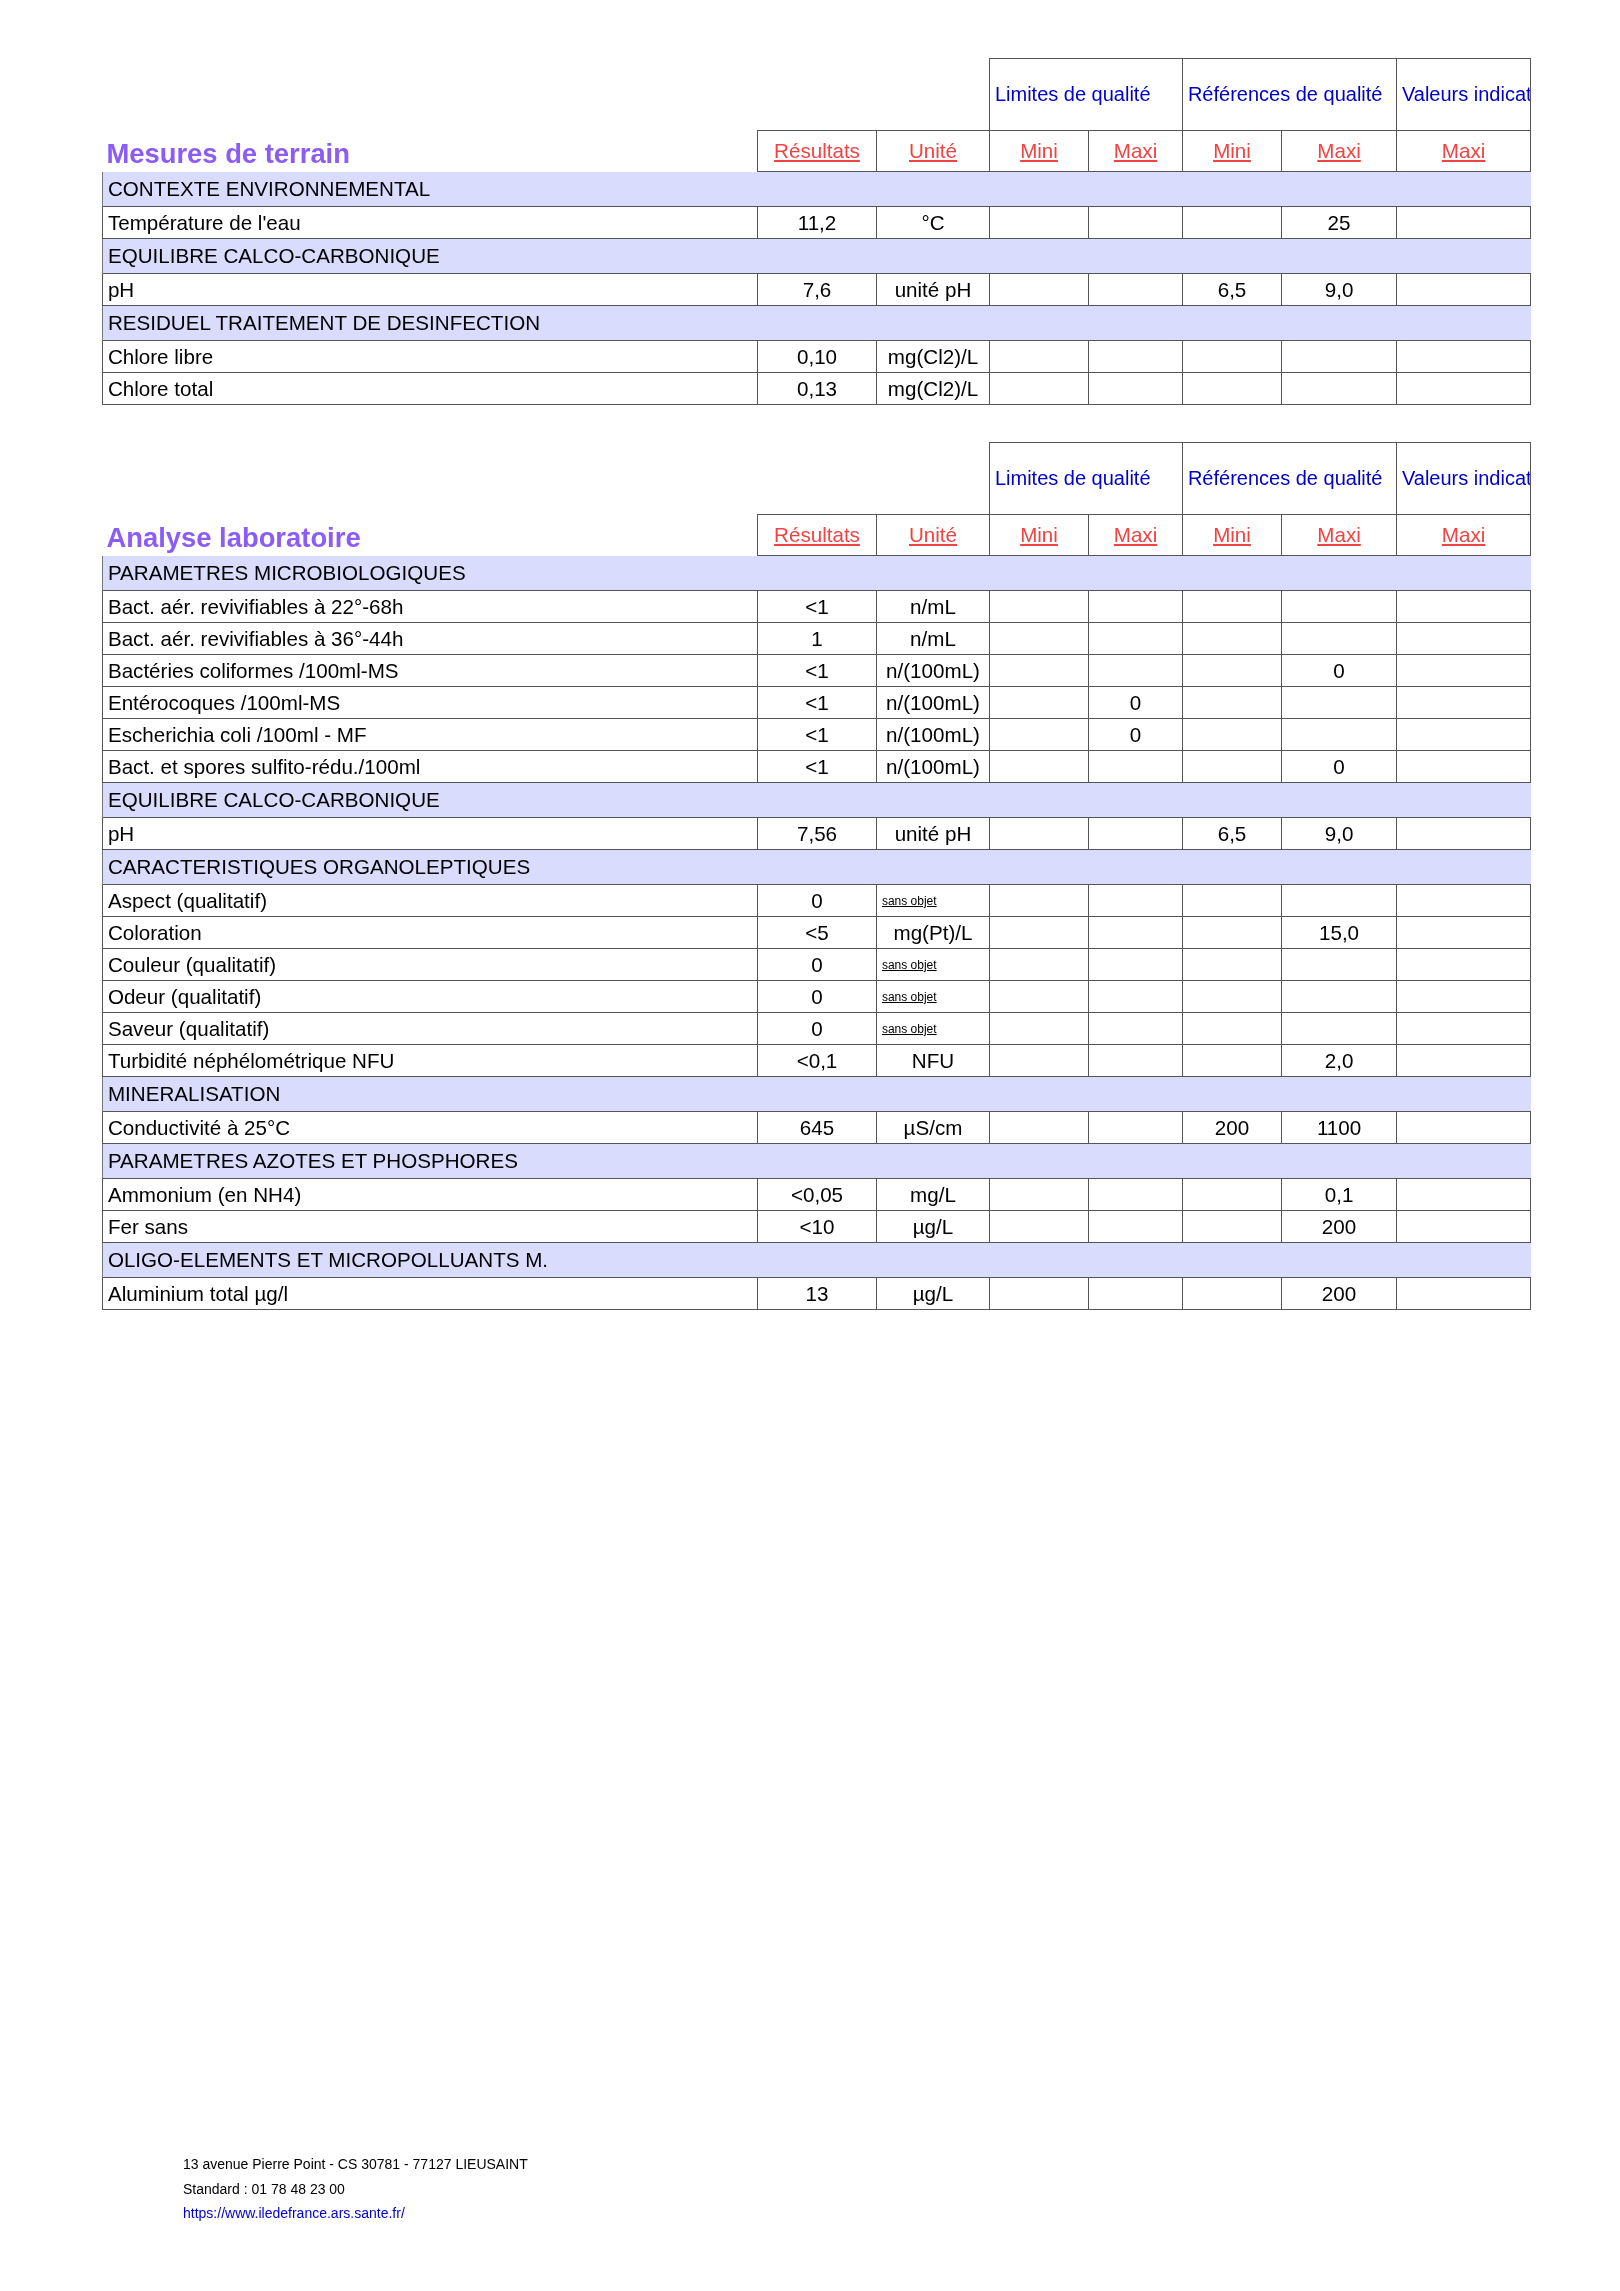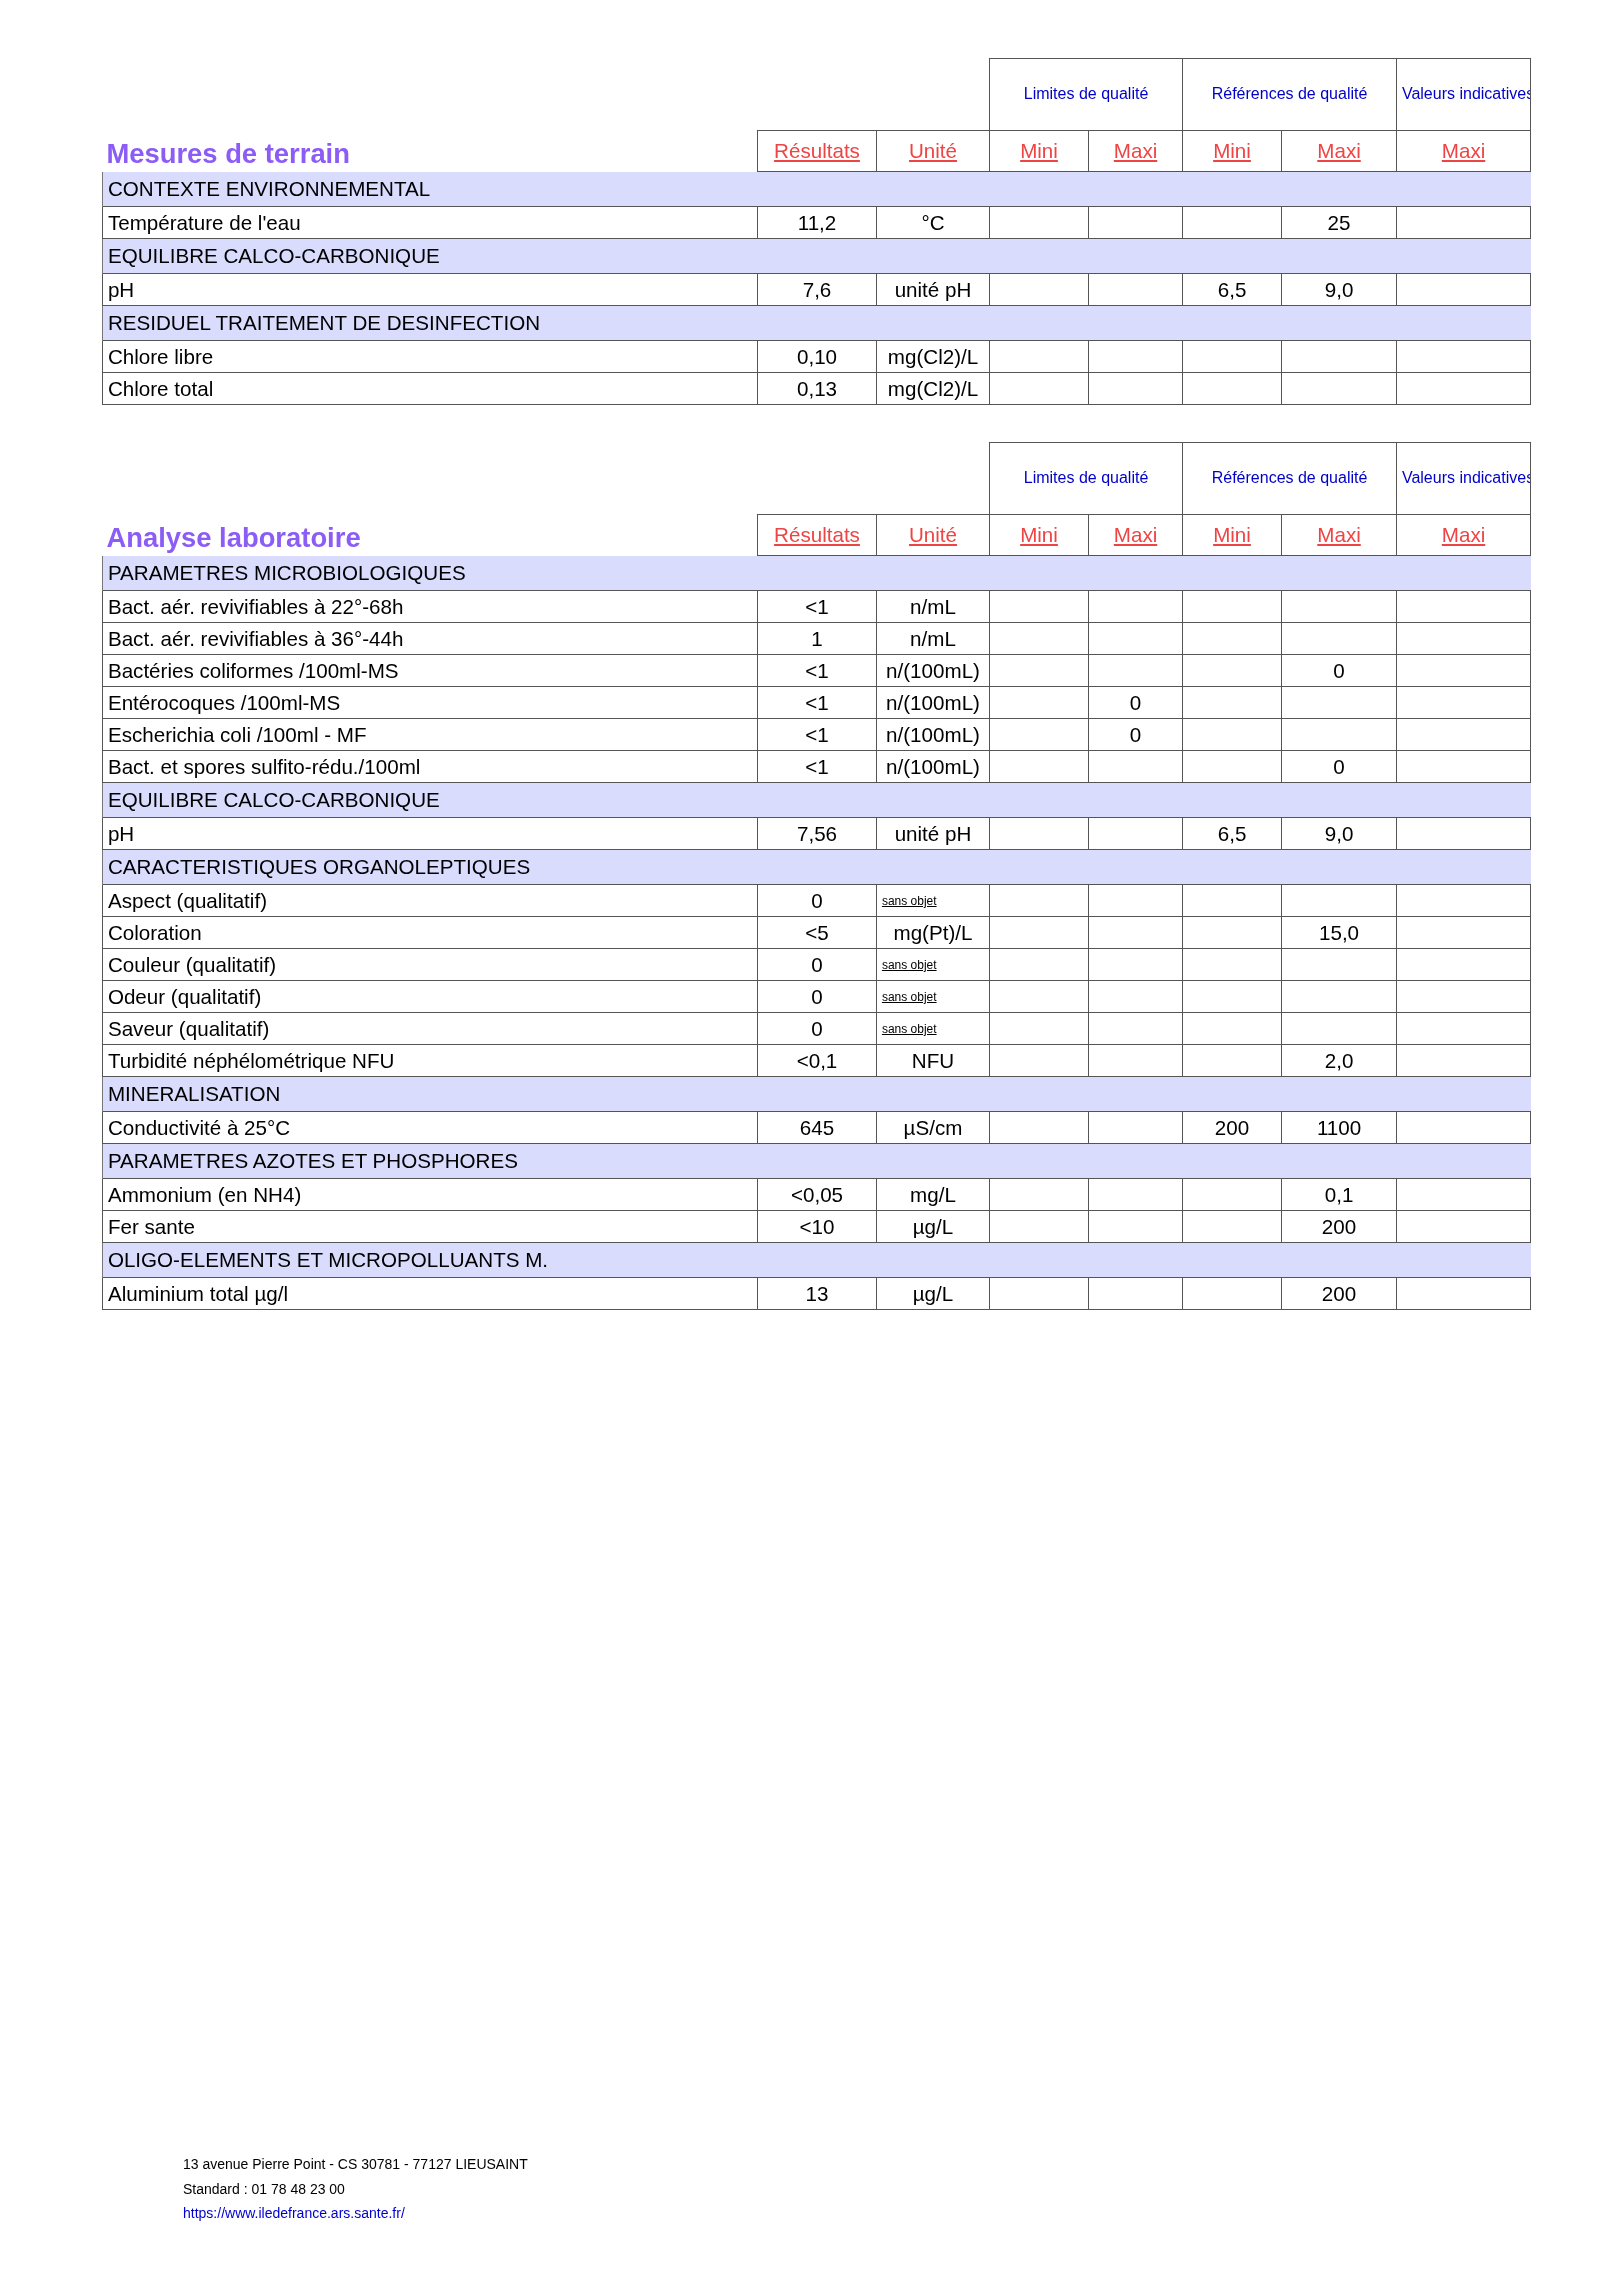--- a/index.html
+++ b/index.html
@@ -17,22 +17,22 @@
   .tbl col.c-res  { width: 119px; }
   .tbl col.c-unit { width: 113px; }
   .tbl col.c-lmin { width: 99px; }
   .tbl col.c-lmax { width: 94px; }
   .tbl col.c-rmin { width: 99px; }
   .tbl col.c-rmax { width: 115px; }
   .tbl col.c-vmax { width: 134px; }
 
   tr.group-hdr td { height: 71px; }
   tr.group-hdr td.g {
-    border: 1px solid #555; color: #0000c8; text-align: center;
-    line-height: 24.5px; font-size: 16px;
+    border: 1px solid #555; color: #0000c8; 
+    line-height: 24.5px; font-size: 20px;
   }
   tr.sub-hdr td { height: 39px; }
   tr.sub-hdr td.h {
     border: 1px solid #555; color: #ef4444; text-align: center; font-size: 20.6px; text-decoration: underline;
   }
   .section-title {
     color: #8b5cf6; font-weight: bold; font-size: 27.4px; vertical-align: bottom;
     padding-left: 3.9px !important; padding-bottom: 2px !important;
   }
   tr.cat td {
@@ -323,21 +323,21 @@
         <td>Ammonium (en NH4)</td>
         <td class="num">&lt;0,05</td>
         <td class="num">mg/L</td>
         <td class="num"></td>
         <td class="num"></td>
         <td class="num"></td>
         <td class="num">0,1</td>
         <td class="num"></td>
       </tr>
       <tr class="row">
-        <td>Fer sante</td>
+        <td>Fer sans</td>
         <td class="num">&lt;10</td>
         <td class="num">µg/L</td>
         <td class="num"></td>
         <td class="num"></td>
         <td class="num"></td>
         <td class="num">200</td>
         <td class="num"></td>
       </tr>
       <tr class="cat">
         <td colspan="8" class="catlabel">OLIGO-ELEMENTS ET MICROPOLLUANTS M.</td>

